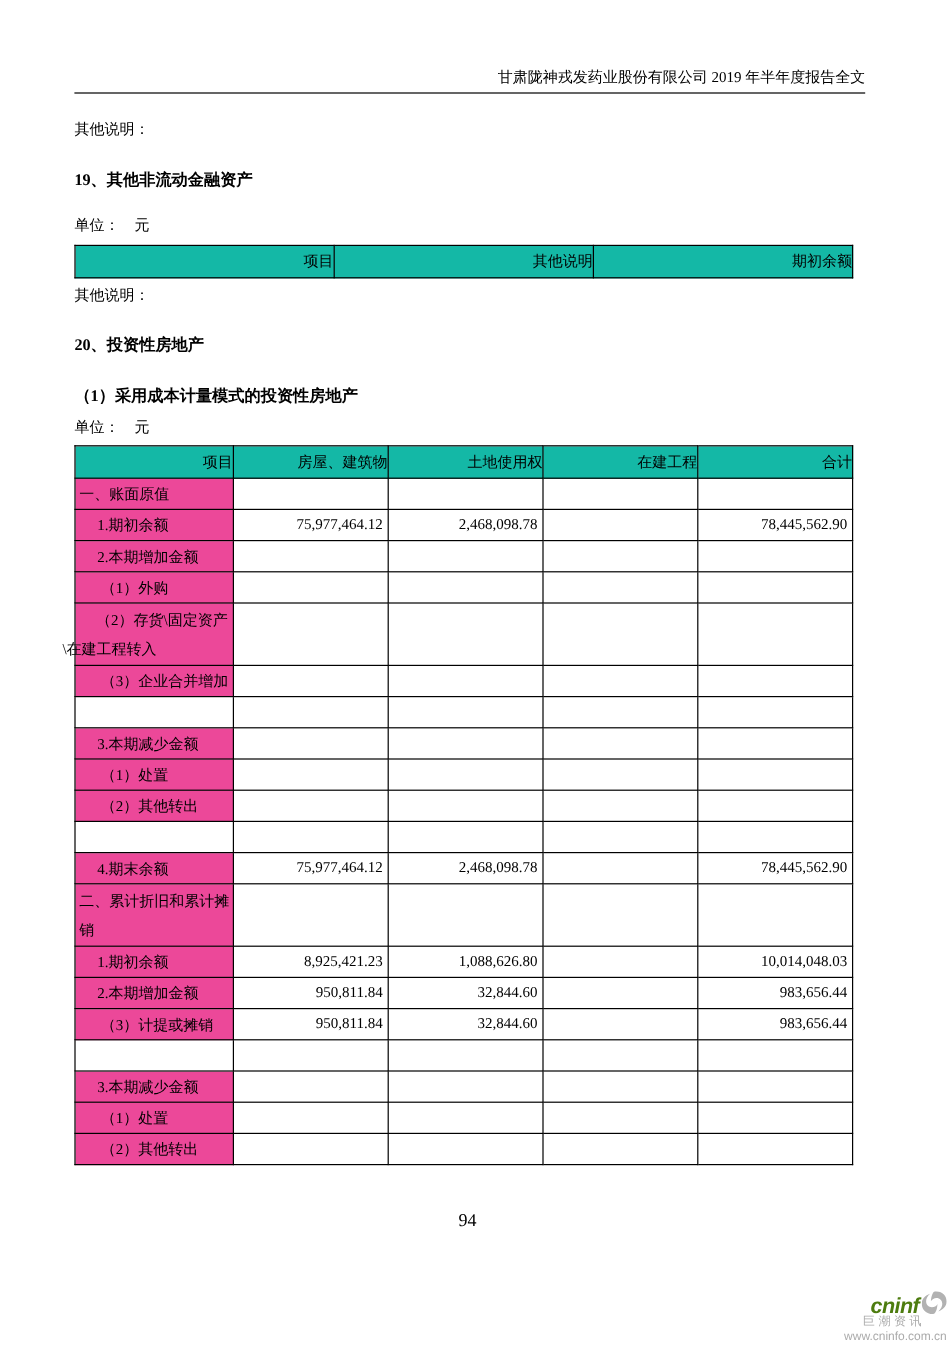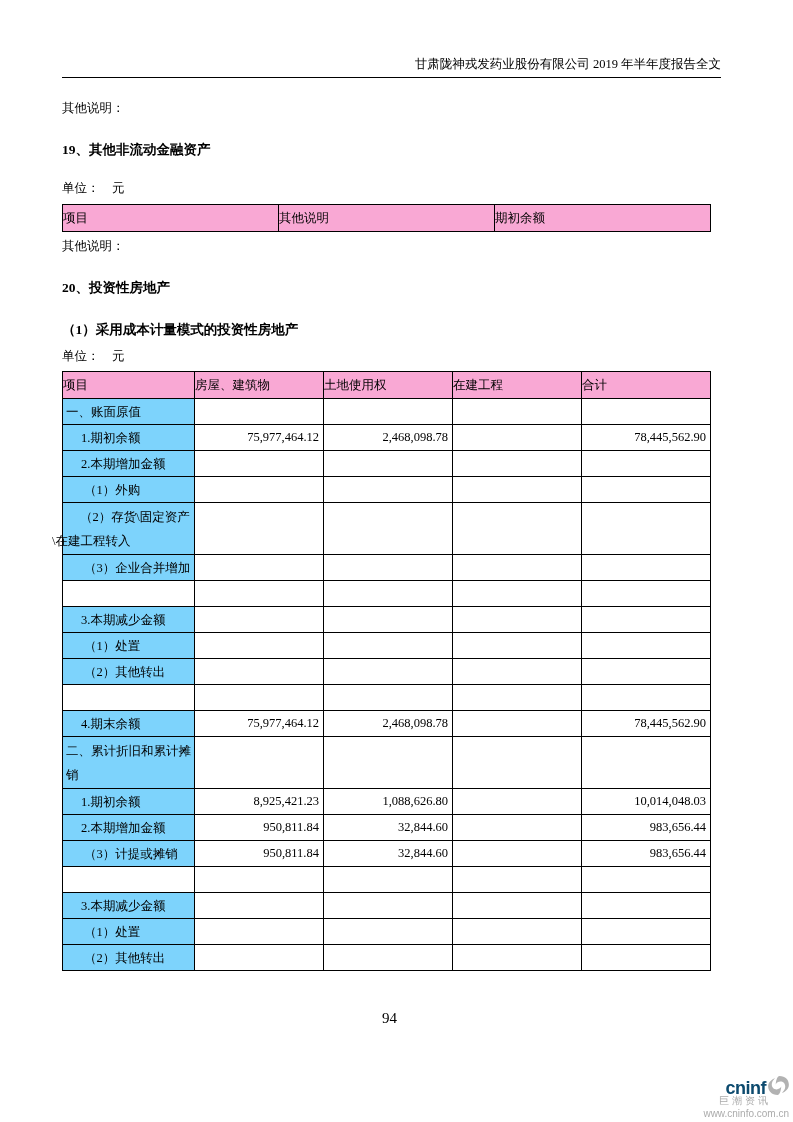--- a/index.html
+++ b/index.html
@@ -46,28 +46,28 @@
 
   .unit-row { margin-top: 23px; text-align: left; font-size: 12.5px; line-height: 14px; }
   .unit-row-2 { margin-top: 11px; }
 
   table { border-collapse: collapse; table-layout: fixed; width: 648px; }
   .table-1 { margin-top: 9px; }
   .table-2 { margin-top: 8px; }
   th, td { border: 1px solid #000; padding: 0; font-weight: normal; }
   th {
     height: 26px;
-    background: #f9a8d4;
-    text-align: left;
+    background: #14b8a6;
+    text-align: right;
     font-size: 12.5px;
   }
   .table-2 td { height: 25px; font-size: 12.5px; }
   .table-2 tr.tall td { height: 51px; }
 
-  .label-cell { background: #7dd3fc; text-align: left; vertical-align: middle; overflow: visible; }
+  .label-cell { background: #ec4899; text-align: left; vertical-align: middle; overflow: visible; }
   .label-cell.blank { background: #ffffff; }
   .label-text { display: block; line-height: 24px; }
   .label-cell.section .label-text { padding-left: 3px; white-space: pre-line; }
   .label-cell.num .label-text { padding-left: 18px; }
   .label-cell.paren .label-text { padding-left: 21px; }
   .label-cell.paren-hang .label-text {
     margin-left: -11px;
     text-indent: 28px;
     white-space: pre-line;
   }
@@ -88,21 +88,22 @@
     color: #aaaaaa;
     font-family: "Liberation Sans", sans-serif;
     text-align: right;
   }
   .brand-row { display: flex; align-items: center; justify-content: flex-end; gap: 2px; }
   .brand-text {
     font-size: 18px;
     font-weight: bold;
     letter-spacing: -0.5px;
     line-height: 18px;
-    color: #0c4a6e;
+    color: #4d7c0f;
+    font-style: italic;
   }
   .brand-cn { font-size: 10px; letter-spacing: 3px; line-height: 10px; padding-right: 18px; margin-top: -3px; color: #ababab; }
   .brand-url { font-size: 10px; line-height: 12px; margin-top: 2px; color: #ababab; }
 </style>
 </head>
 <body>
 
 <div class="page">
   <div class="content">
 

